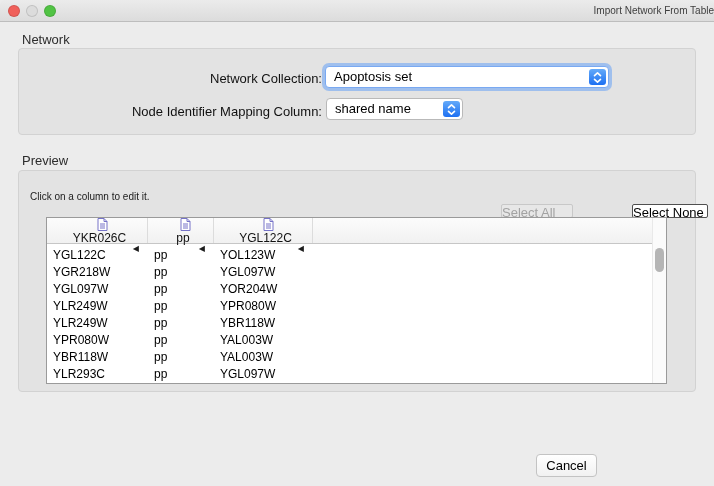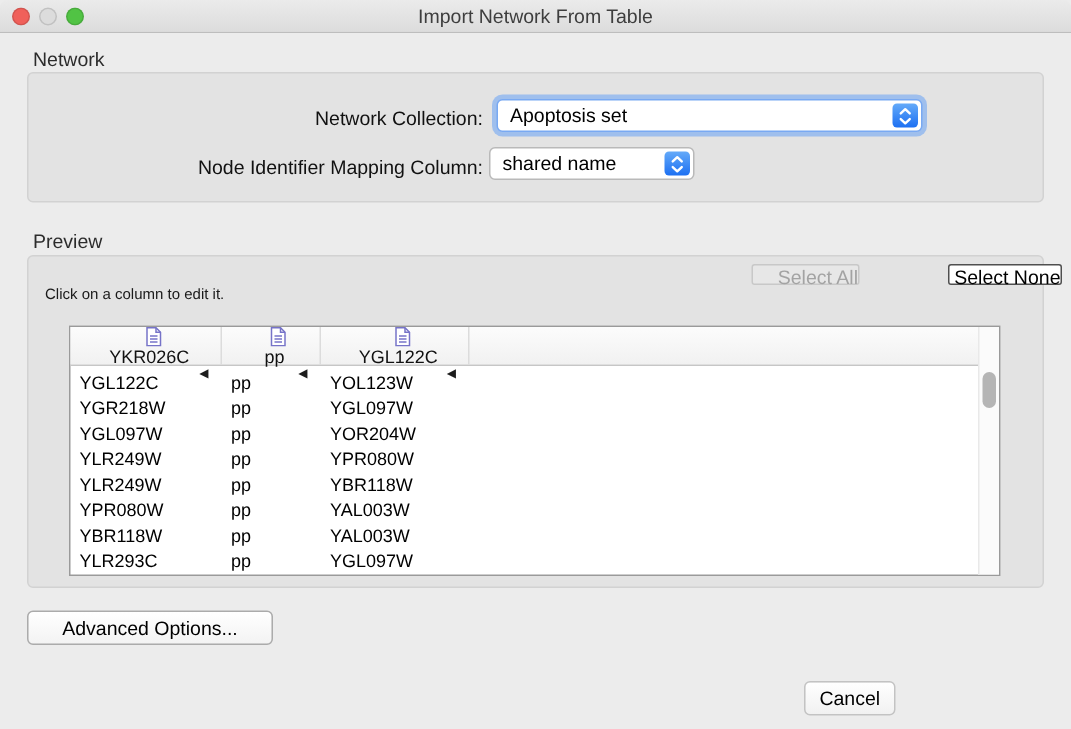--- a/index.html
+++ b/index.html
@@ -15,21 +15,21 @@
   }
 
   
   .titlebar {
     position:absolute; top:0; left:0; right:0; height:22px;
     background:linear-gradient(#ebebeb,#dcdcdc);
     border-bottom:1px solid #bdbdbd;
     border-radius:5px 5px 0 0;
   }
   .titlebar .title {
-    text-align:center; line-height:21px; font-size:13px; color:#3e3e3e;
+    text-align:right; line-height:21px; font-size:10px; color:#3e3e3e;
   }
   .tl { position:absolute; top:5px; width:12px; height:12px; border-radius:50%; }
   .tl-close { left:8px;  background:var(--traffic-red,#f0605a);  border:1px solid rgba(0,0,0,0.12); }
   .tl-min   { left:26px; background:var(--traffic-gray,#dcdcdc); border:1px solid rgba(0,0,0,0.12); }
   .tl-zoom  { left:44px; background:var(--traffic-green,#51c344);border:1px solid rgba(0,0,0,0.12); }
 
   
   .section-label { position:absolute; font-size:13px; color:#2c2c2c; }
   #network-label { left:22px; top:32px; }
   #preview-label { left:22px; top:153px; }
@@ -47,35 +47,34 @@
   .combo {
     position:absolute; height:22px; background:#fff;
     border:1px solid #b9b9b9; border-radius:4px;
     font-size:13px; line-height:20px; padding-left:8px;
     color:#000; white-space:nowrap; overflow:hidden;
   }
   #collection-combo {
     left:325px; top:66px; width:284px;
     border-color:#79a9f2;
     box-shadow:0 0 0 3px rgba(104,162,245,0.55);
-    margin-left:6px;
   }
   #mapping-combo { left:326px; top:98px; width:137px; }
   .stepper {
     position:absolute; top:2px; right:2px; width:17px; height:16px;
     border-radius:3px;
     background:linear-gradient(var(--ok-top,#6db1fc),var(--ok-bottom,#2e80f7));
     display:flex; align-items:center; justify-content:center;
   }
 
   
   #hint { position:absolute; left:30px; top:191px; font-size:10px; color:#1a1a1a; }
   .btn-small {
-    position:absolute; top:176px; height:14px; font-size:13px;
-    font-family:"Liberation Sans", sans-serif; text-align:right; border-radius:2px;
+    position:absolute; top:204px; height:14px; font-size:13px;
+    font-family:"Liberation Sans", sans-serif; text-align:left; border-radius:2px;
   }
   #select-all  { left:501px; width:72px; background:#e7e7e7; border:1px solid #c8c8c8; color:var(--disabled-text,#a3a3a3); }
   #select-none { left:587px; width:76px; background:#ffffff; border:1px solid #4f4f4f; color:#000;margin-left:45px; }
 
   
   .table {
     position:absolute; left:46px; top:217px; width:621px; height:167px;
     background:#fff; border:1px solid #9a9a9a;
   }
   .thead {
@@ -253,17 +252,16 @@
           <div class="td col1">YLR293C</div>
           <div class="td col2">pp</div>
           <div class="td col3">YGL097W</div>
         </div>
       </div>
     <div class="vscroll">
       <div class="vthumb"></div>
     </div>
   </div>
 
-  <button id="advanced-btn">Advanced Options...</button>
 
   <button class="footer-btn" id="cancel-btn">Cancel</button>
 
 </div>
 
 </body></html>

